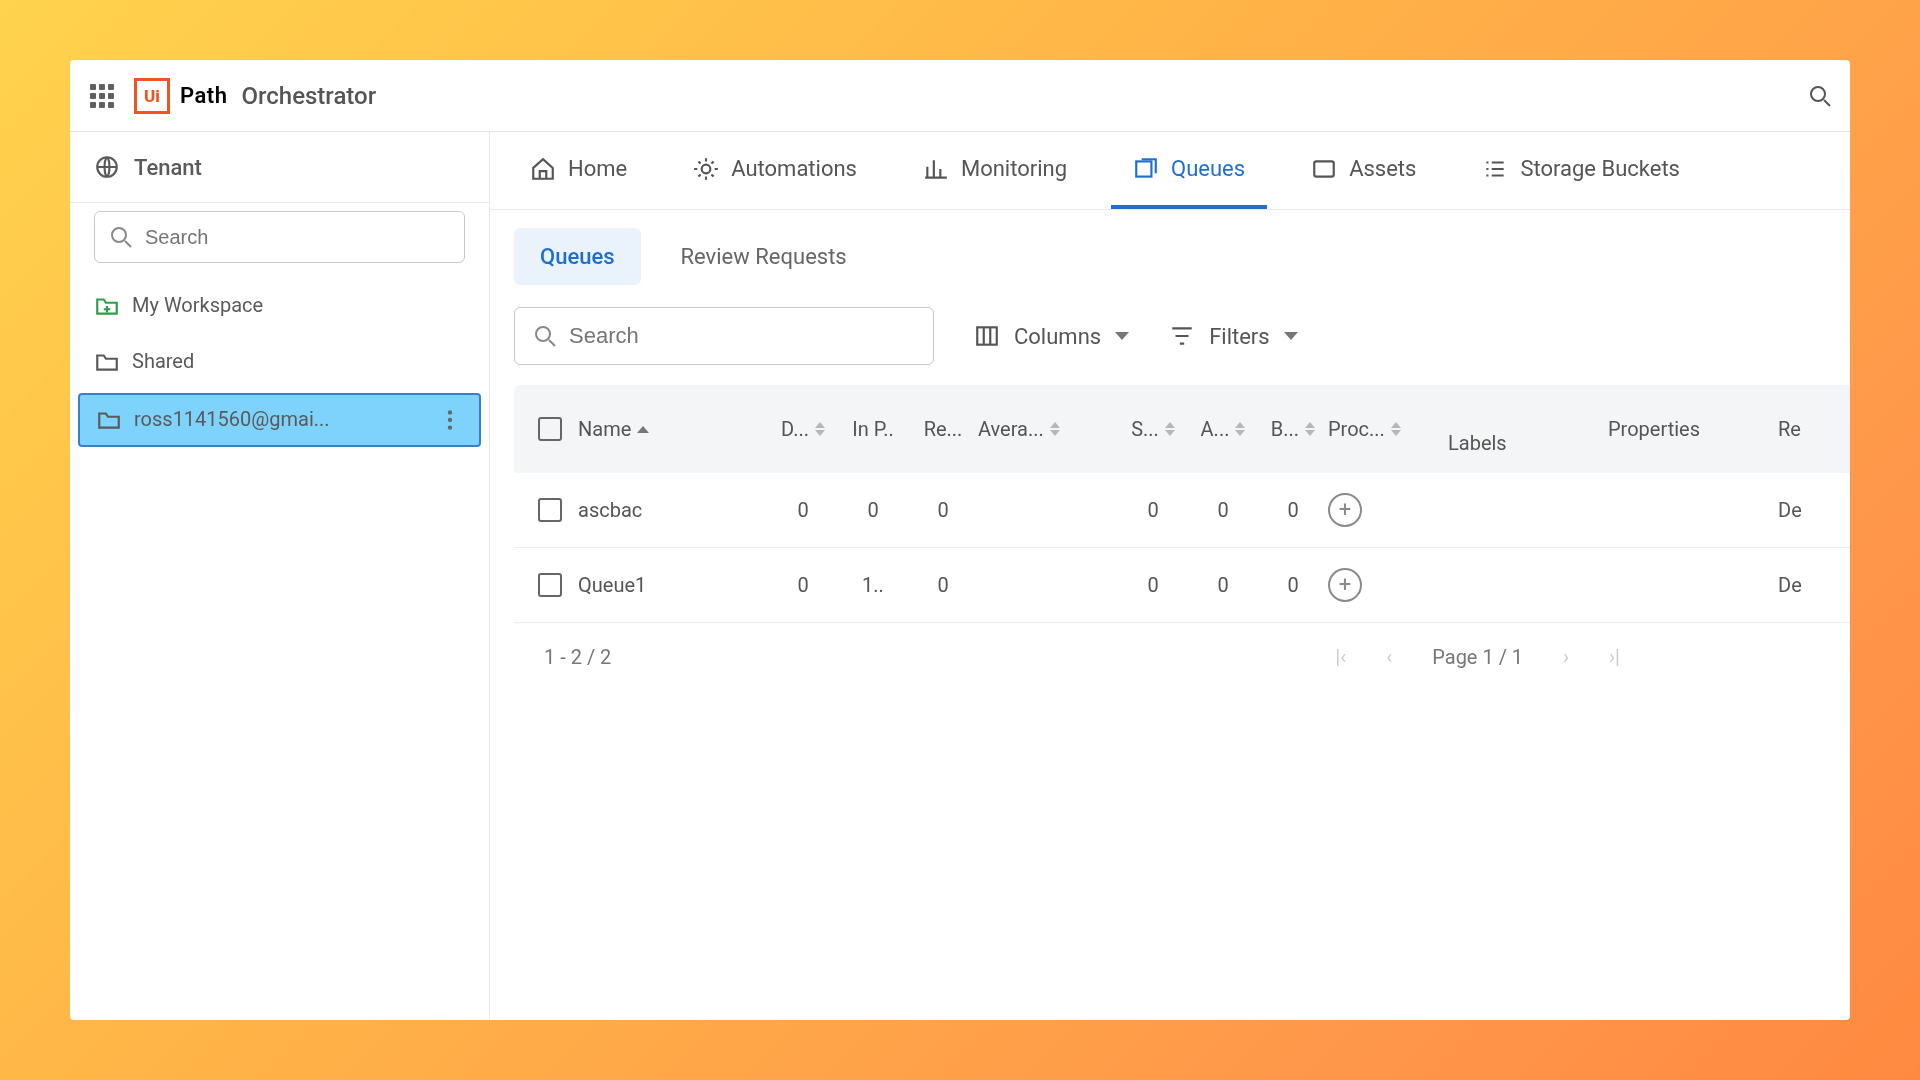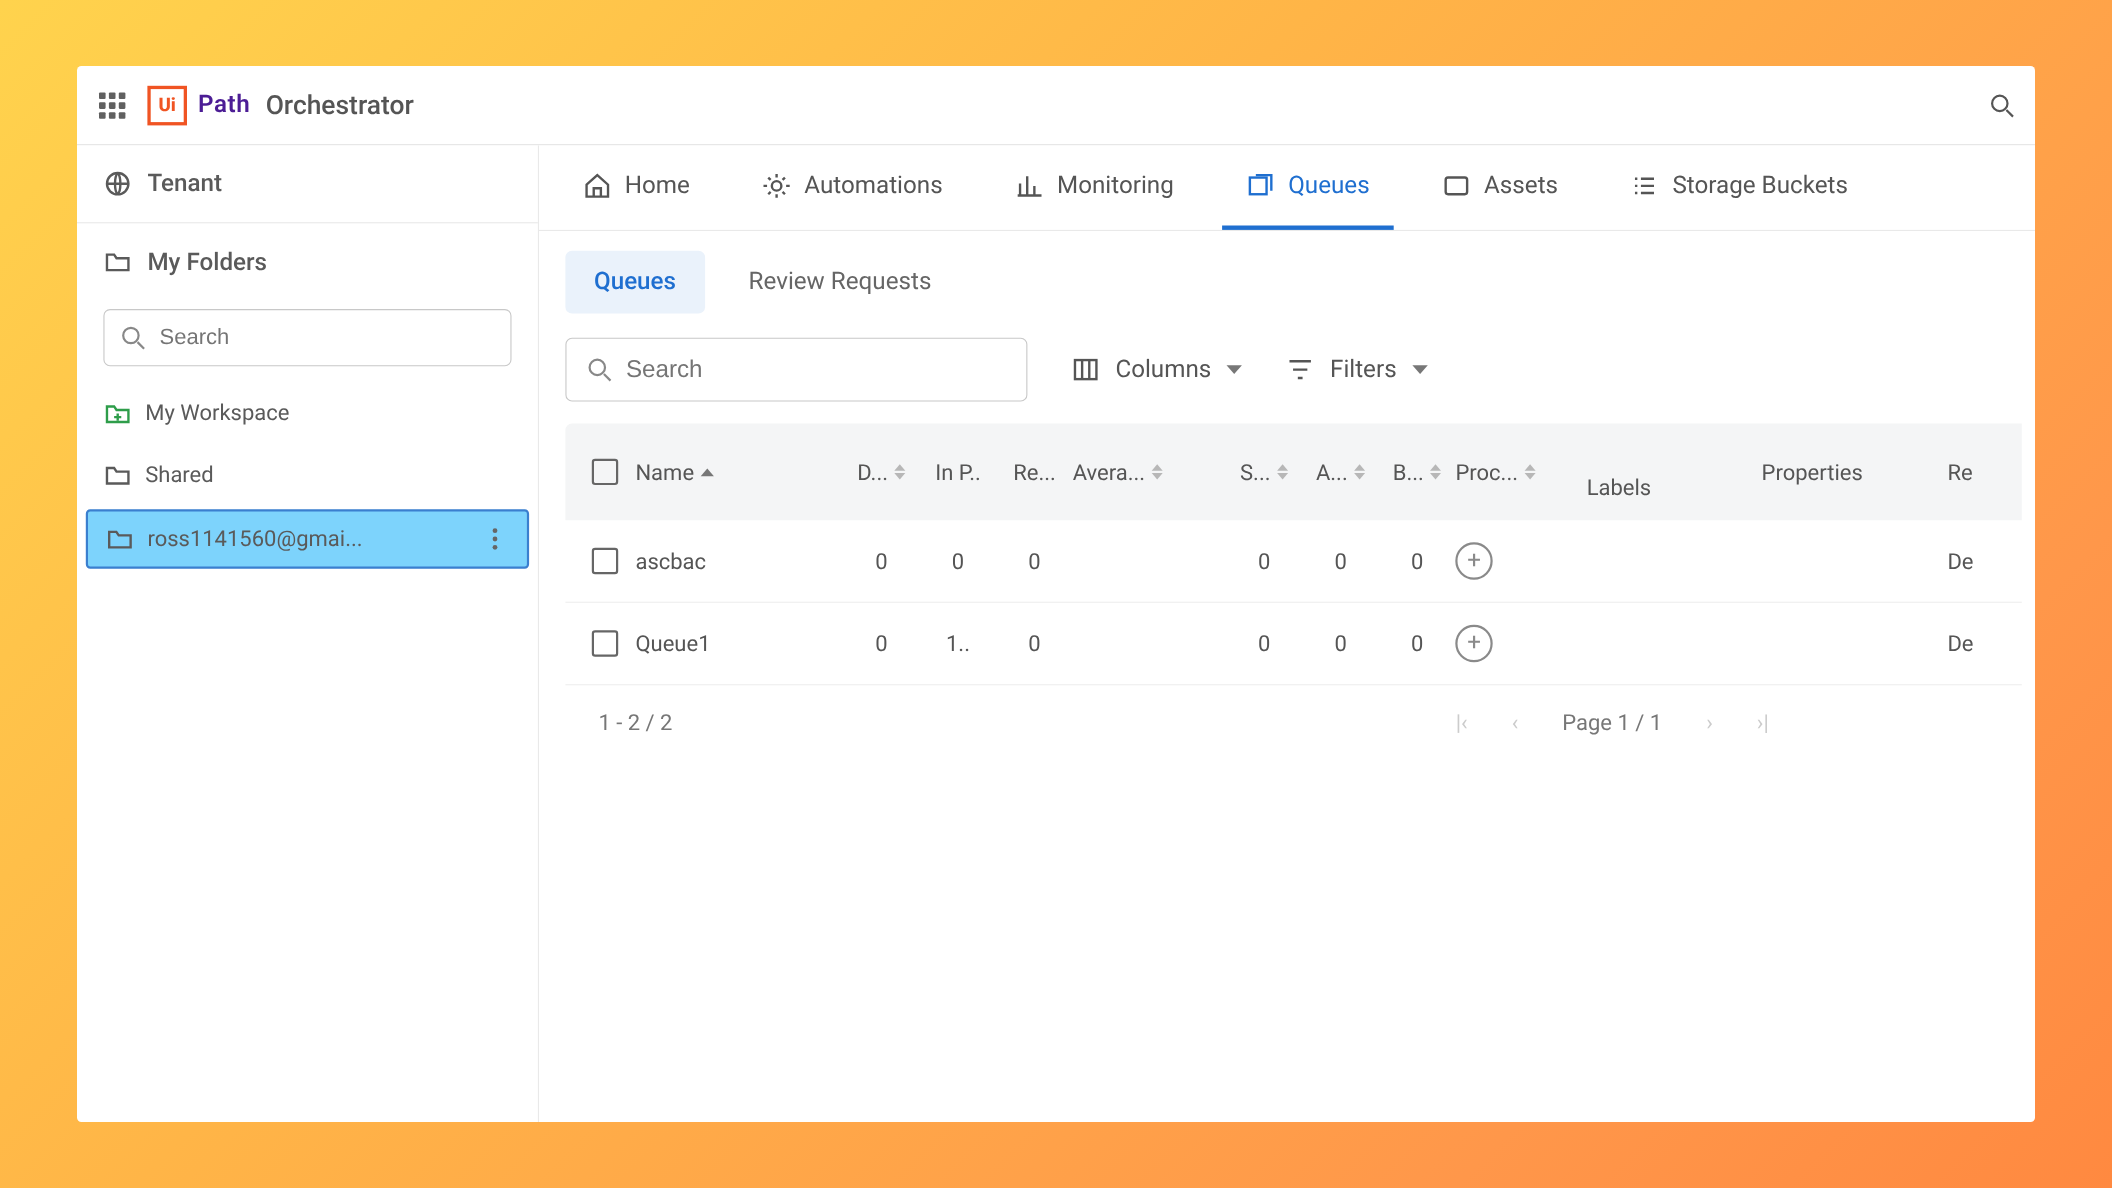--- a/index.html
+++ b/index.html
@@ -35,21 +35,21 @@
 }
 .app-grid-icon span {
   width: 6px; height: 6px; background: #606060; border-radius: 1px;
 }
 .logo-group { display: flex; align-items: center; gap: 10px; }
 .logo-badge {
   width: 36px; height: 36px; border: 3px solid #f05423;
   position: relative; color: #f05423; font-weight: 800; font-size: 17px;
   display: flex; align-items: center; justify-content: center;
 }
-.logo-text { color: #4c1d95; font-weight: 600; font-size: 22px; letter-spacing: 0.5px; }
+.logo-text { color: #000000; font-weight: 600; font-size: 22px; letter-spacing: 0.5px; }
 .app-title { color: #555; font-size: 24px; font-weight: 500; margin-left: 4px; }
 .topbar-spacer { flex: 1; }
 .search-btn { color: #555; }
 .body {
   flex: 1; display: flex; overflow: hidden;
 }
 .sidebar {
   width: 420px; border-right: 1px solid #e9e9e9;
   display: flex; flex-direction: column;
   padding: 0;
@@ -107,21 +107,21 @@
   display: flex; align-items: center; gap: 12px; padding: 0 18px; color: #888;
 }
 .tb-search input { border:0; outline:0; flex:1; font-size: 22px; color:#666; background:transparent; }
 .tb-btn {
   display: flex; align-items: center; gap: 14px; font-size: 22px; color:#555; cursor:pointer;
 }
 .chev-down {
   width: 0; height: 0; border-left: 7px solid transparent; border-right: 7px solid transparent;
   border-top: 8px solid #777;
 }
-.table-wrap { padding: 0 12px 0 24px; }
+.table-wrap { padding: 0 0 0 24px; }
 .table-head, .table-row {
   display: flex; align-items: center; gap: 0; font-size: 20px; color:#555;
 }
 .table-head { background: #f4f5f6; padding: 18px 8px; border-radius: 6px 0 0 0; }
 .table-row { padding: 20px 8px; border-bottom: 1px solid #eee; }
 .col { display:flex; align-items:center; gap:6px; }
 .col.ck { width: 56px; justify-content:center; }
 .col.name { width: 190px; }
 .col.small { width: 70px; justify-content:center; }
 .col.avg { width: 140px; }
@@ -190,26 +190,20 @@
   <div class="body">
 
     <div class="sidebar">
       <div class="side-row header">
         <svg class="ic" viewBox="0 0 24 24">
             <circle cx="12" cy="12" r="9"></circle>
             <path d="M3 12h18M12 3c3 3 3 15 0 18M12 3c-3 3-3 15 0 18"></path>
           </svg>
         <span>Tenant</span>
       </div>
-      <div class="side-row header2">
-        <svg class="ic" viewBox="0 0 24 24">
-            <path d="M3 6h6l2 3h10v10H3z"></path>
-          </svg>
-        <span>My Folders</span>
-      </div>
       <div class="sidebar-search">
         <svg class="ic mag" viewBox="0 0 24 24">
             <circle cx="10" cy="10" r="7"></circle>
             <line x1="16" y1="16" x2="22" y2="22"></line>
           </svg>
         <input placeholder="Search" style="">
       </div>
       <div class="folder-list">
         <div class="folder-item txt-green">
           <svg class="ic" viewBox="0 0 24 24" style="stroke:#2e9d4a">

